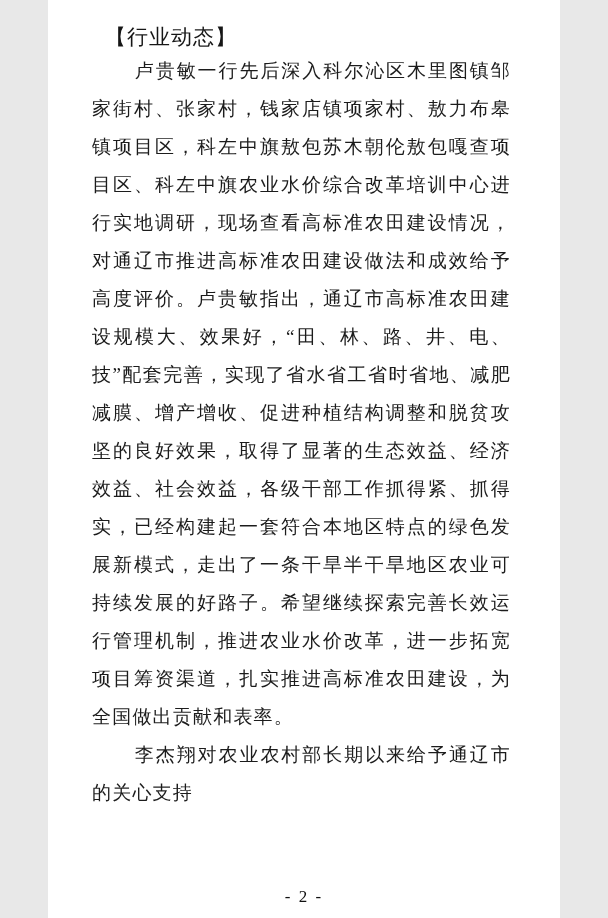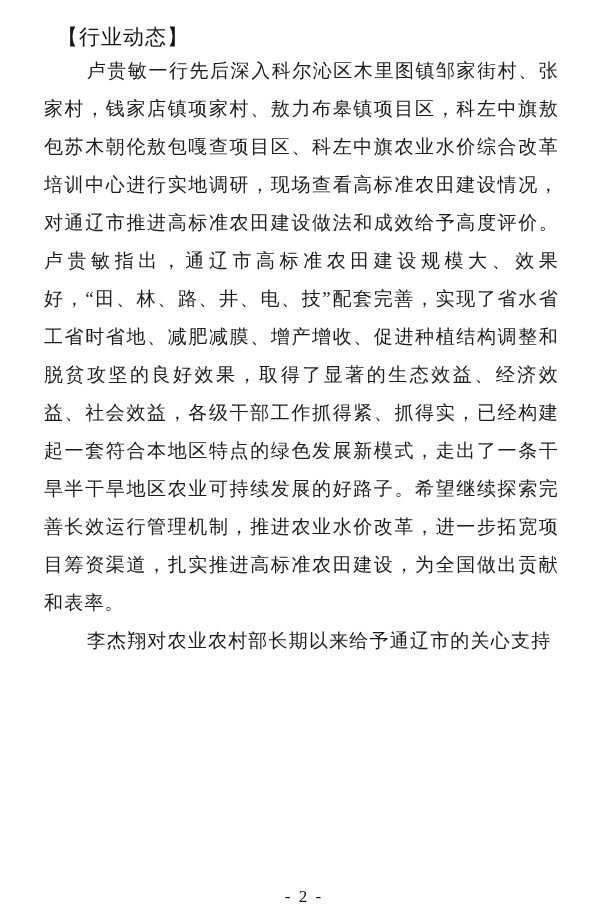--- a/index.html
+++ b/index.html
@@ -2,21 +2,21 @@
 <html><head>
 <meta charset="utf-8">
 <style>
   html, body {
     margin: 0;
     padding: 0;
     background: #e8e8e8;
   }
   .page {
     position: relative;
-    width: 608px;
+    width: 512px;
     height: 918px;
     margin: 0 auto;
     background: #ffffff;
     box-sizing: border-box;
     padding: 24px 49px 0 44px;
     overflow: hidden;
     font-family: "Liberation Serif", serif;
     color: #1a1a1a;
   }
   .section-tag {

